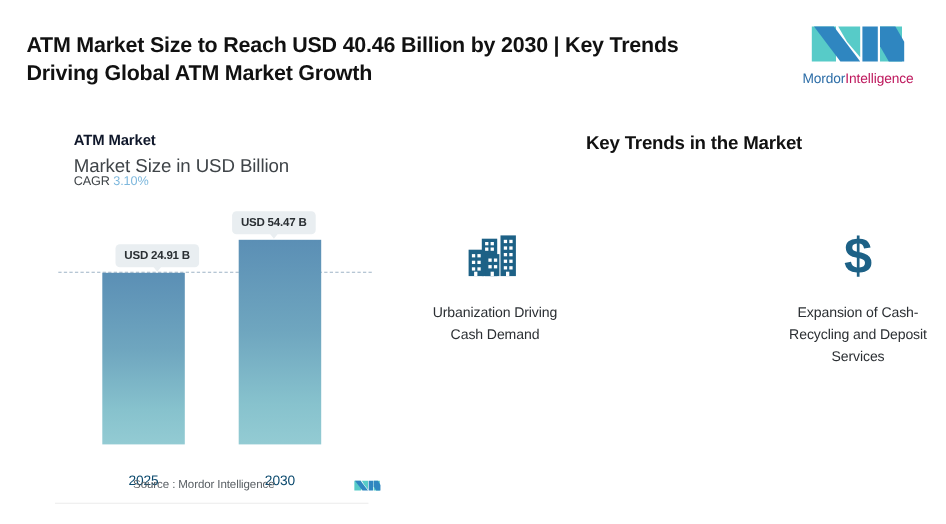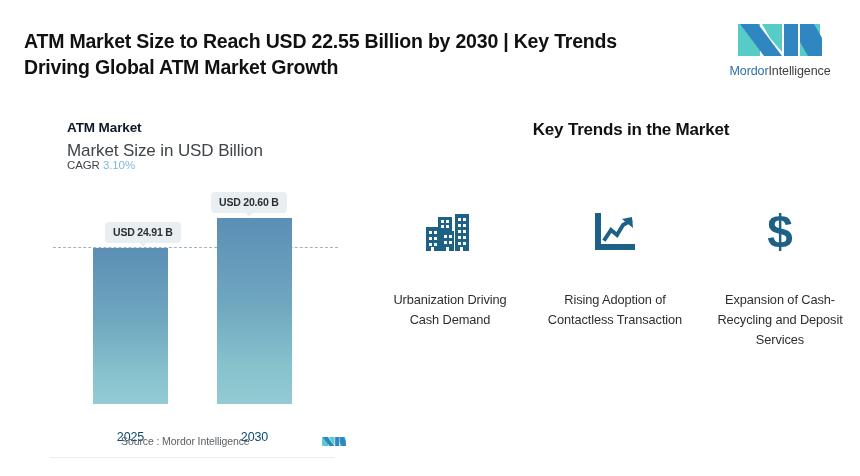--- a/index.html
+++ b/index.html
@@ -59,21 +59,21 @@
     position: absolute;
     left: 0;
     top: 44px;
     width: 116px;
     text-align: center;
     font-size: 12.5px;
     letter-spacing: -0.1px;
     white-space: nowrap;
   }
   .brand-text .b1 { font-weight: normal; color: #2f6fa8; }
-  .brand-text .b2 { font-weight: normal; color: #404040; }
+  .brand-text .b2 { font-weight: normal; color: #be185d; }
 
   
   .chart-panel {
     position: absolute;
     left: 45px;
     top: 106px;
     width: 300px;
     height: 352px;
   }
 
@@ -234,37 +234,37 @@
 
   .trend-icon {
     width: 56px;
     height: 52px;
     display: flex;
     align-items: center;
     justify-content: center;
   }
 
   .trend-label {
-    margin-top: 32px;
+    margin-top: 16px;
     width: 140px;
     text-align: center;
     font-size: 12.8px;
     line-height: 20px;
     color: #2b2f33;
     letter-spacing: -0.1px;
   }
 </style>
 </head>
 <body>
 
 <div id="page">
 
   <div class="header">
 
-    <div class="page-title">ATM Market Size to Reach USD 22.55 Billion by 2030 | Key Trends Driving Global ATM Market Growth</div>
+    <div class="page-title">ATM Market Size to Reach USD 40.46 Billion by 2030 | Key Trends Driving Global ATM Market Growth</div>
 
     <div class="brand-logo">
       <div class="brand-mark">
         <svg width="92" height="40" viewBox="0 0 92 40" xmlns="http://www.w3.org/2000/svg">
 
           <polygon points="4,4 26,4 26,36 4,36" fill="#57cbc8"></polygon>
 
           <polygon points="6,4 24,4 48,36 30,36" fill="#2f86c0"></polygon>
 
           <polygon points="28,4 48,4 48,32 36,18" fill="#57cbc8"></polygon>
@@ -294,21 +294,21 @@
       <span>CAGR</span>
       <span class="cagr-value">3.10%</span>
     </div>
 
     <div class="plot">
 
       <div class="dash-line"></div>
 
       <div class="value-pill pill-2025">USD 24.91 B</div>
 
-      <div class="value-pill pill-2030">USD 20.60 B</div>
+      <div class="value-pill pill-2030">USD 54.47 B</div>
 
       <div class="bar bar-2025"></div>
       <div class="bar bar-2030"></div>
 
       <div class="x-label x-2025">2025</div>
 
       <div class="x-label x-2030">2030</div>
     </div>
 
     <div class="source-row">
@@ -379,33 +379,20 @@
 
               <rect x="6" y="38" width="3" height="4"></rect>
               <rect x="21" y="38" width="3" height="4"></rect>
               <rect x="35" y="38" width="3" height="4"></rect>
             </g>
           </svg>
         </div>
         <div class="trend-label">Urbanization Driving Cash Demand</div>
       </div>
 
-      <div class="trend-col">
-        <div class="trend-icon">
-          <svg width="46" height="44" viewBox="0 0 46 44" xmlns="http://www.w3.org/2000/svg">
-
-            <path d="M3 3 L9 3 L9 34 L43 34 L43 40 L3 40 Z" fill="#1d6186"></path>
-
-            <polyline points="13,29 19,20 25,25 31,15 38,11" fill="none" stroke="#1d6186" stroke-width="4" stroke-linecap="square" stroke-linejoin="miter"></polyline>
-
-            <polygon points="40,7 41,18 30,9" fill="#1d6186"></polygon>
-          </svg>
-        </div>
-        <div class="trend-label">Rising Adoption of Contactless Transaction</div>
-      </div>
 
       <div class="trend-col">
         <div class="trend-icon">
           <svg width="34" height="48" viewBox="0 0 34 48" xmlns="http://www.w3.org/2000/svg">
             <text x="17" y="40" text-anchor="middle" font-family="'Liberation Sans', sans-serif" font-size="46" font-weight="bold" fill="#1d6186">$</text>
           </svg>
         </div>
         <div class="trend-label">Expansion of Cash-Recycling and Deposit Services</div>
       </div>
 

